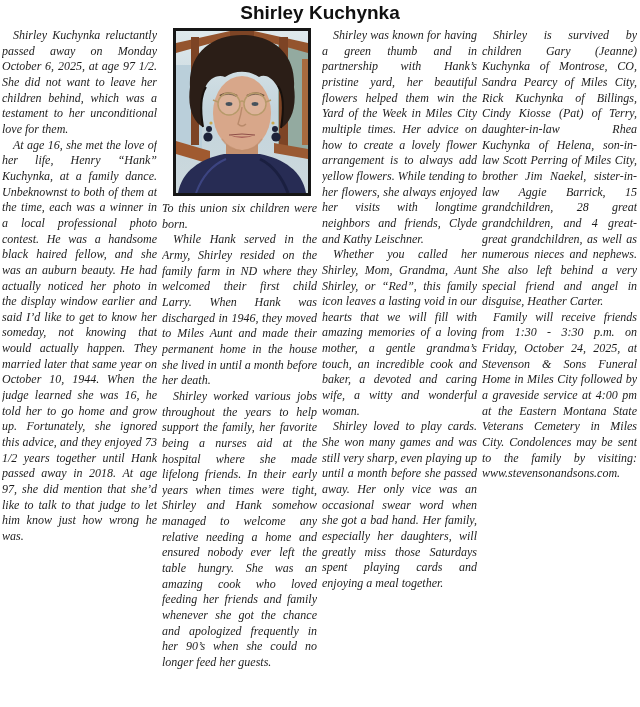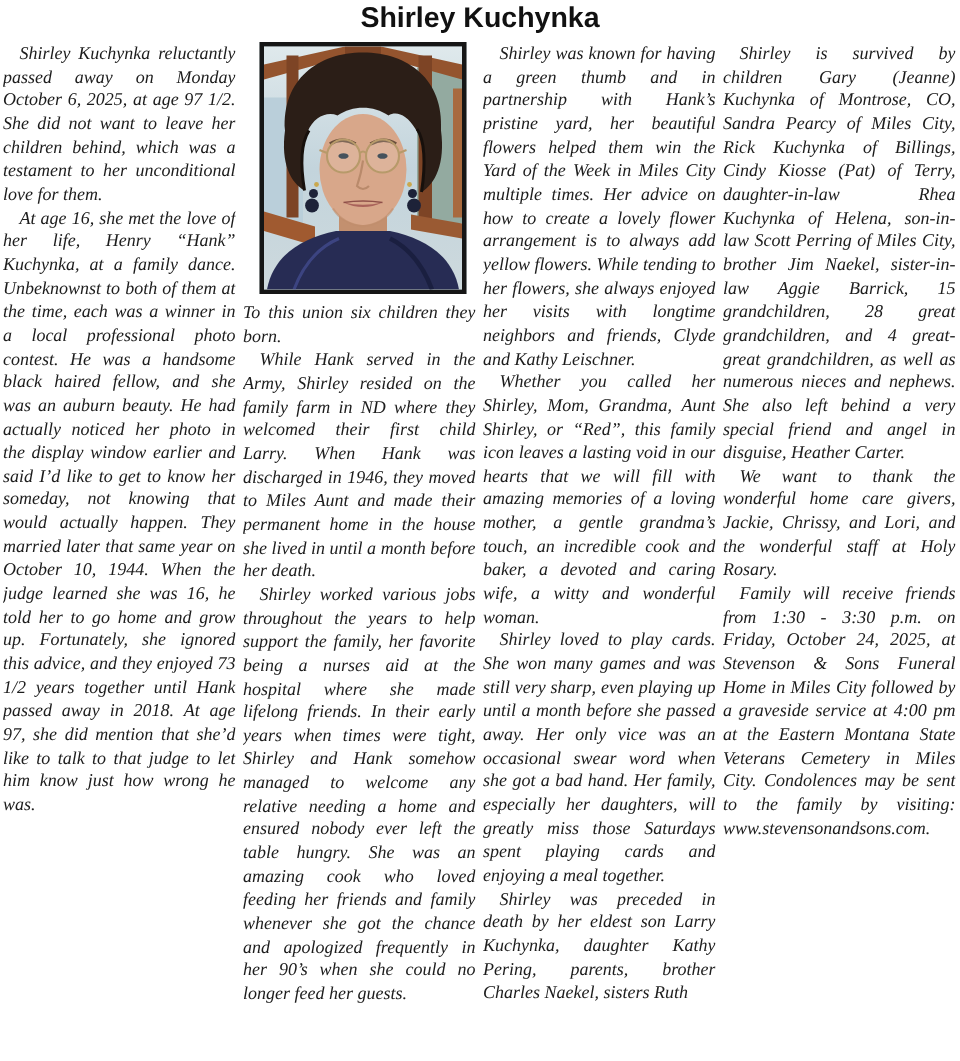--- a/index.html
+++ b/index.html
@@ -125,32 +125,30 @@
           <path d="M53,104 Q66,102 79,104" stroke="#8e4f48" stroke-width="1" fill="none"></path>
 
           <circle cx="35" cy="92" r="1.6" fill="#caa84e"></circle>
           <circle cx="33" cy="98" r="3" fill="#1d2238"></circle>
           <circle cx="32" cy="106" r="4.6" fill="#1d2238"></circle>
           <circle cx="97" cy="92" r="1.6" fill="#caa84e"></circle>
           <circle cx="99" cy="98" r="3" fill="#1d2238"></circle>
           <circle cx="100" cy="106" r="4.6" fill="#1d2238"></circle>
         </svg>
       </figure>
-      <p class="no-indent">To this union six children they born.</p>
+      <p class="no-indent">To this union six children were born.</p>
       <p>While Hank served in the Army, Shirley resided on the family farm in ND where they welcomed their first child Larry. When Hank was discharged in 1946, they moved to Miles Aunt and made their permanent home in the house she lived in until a month before her death.</p>
       <p>Shirley worked various jobs throughout the years to help support the family, her favorite being a nurses aid at the hospital where she made lifelong friends. In their early years when times were tight, Shirley and Hank somehow managed to welcome any relative needing a home and ensured nobody ever left the table hungry. She was an amazing cook who loved feeding her friends and family whenever she got the chance and apologized frequently in her 90’s when she could no longer feed her guests.</p>
     </div>
 
     <div class="col">
       <p>Shirley was known for having a green thumb and in partnership with Hank’s pristine yard, her beautiful flowers helped them win the Yard of the Week in Miles City multiple times. Her advice on how to create a lovely flower arrangement is to always add yellow flowers. While tending to her flowers, she always enjoyed her visits with longtime neighbors and friends, Clyde and Kathy Leischner.</p>
       <p>Whether you called her Shirley, Mom, Grandma, Aunt Shirley, or “Red”, this family icon leaves a lasting void in our hearts that we will fill with amazing memories of a loving mother, a gentle grandma’s touch, an incredible cook and baker, a devoted and caring wife, a witty and wonderful woman.</p>
       <p>Shirley loved to play cards. She won many games and was still very sharp, even playing up until a month before she passed away. Her only vice was an occasional swear word when she got a bad hand. Her family, especially her daughters, will greatly miss those Saturdays spent playing cards and enjoying a meal together.</p>
-      <p>Shirley was preceded in death by her eldest son Larry Kuchynka, daughter Kathy Pering, parents, brother Charles Naekel, sisters Ruth</p>
     </div>
 
     <div class="col">
       <p>Shirley is survived by children Gary (Jeanne) Kuchynka of Montrose, CO, Sandra Pearcy of Miles City, Rick Kuchynka of Billings, Cindy Kiosse (Pat) of Terry, daughter-in-law Rhea Kuchynka of Helena, son-in-law Scott Perring of Miles City, brother Jim Naekel, sister-in-law Aggie Barrick, 15 grandchildren, 28 great grandchildren, and 4 great-great grandchildren, as well as numerous nieces and nephews. She also left behind a very special friend and angel in disguise, Heather Carter.</p>
-      <p>We want to thank the wonderful home care givers, Jackie, Chrissy, and Lori, and the wonderful staff at Holy Rosary.</p>
       <p>Family will receive friends from 1:30 - 3:30 p.m. on Friday, October 24, 2025, at Stevenson &amp; Sons Funeral Home in Miles City followed by a graveside service at 4:00 pm at the Eastern Montana State Veterans Cemetery in Miles City. Condolences may be sent to the family by visiting: www.stevensonandsons.com.</p>
     </div>
 
   </div>
 </div>
 
 </body></html>

